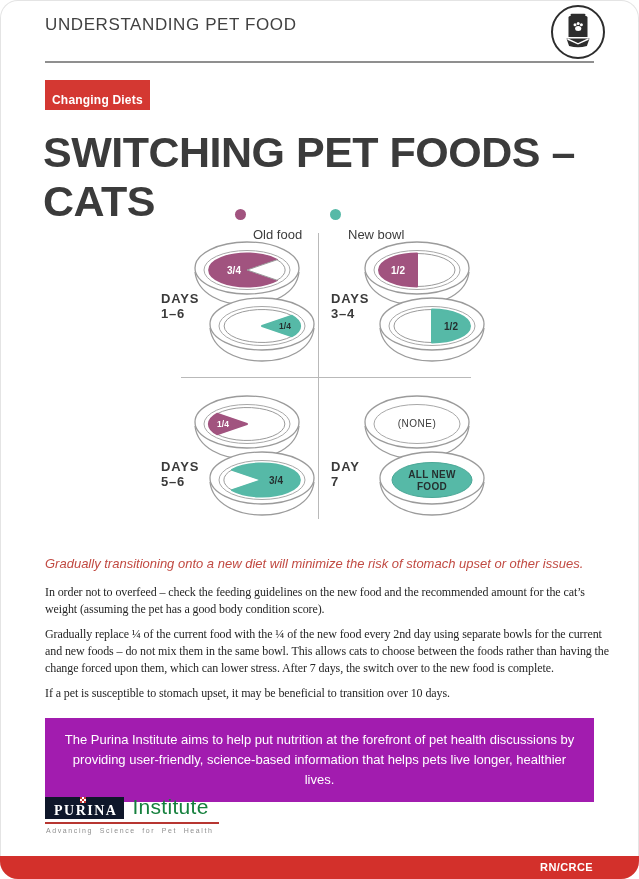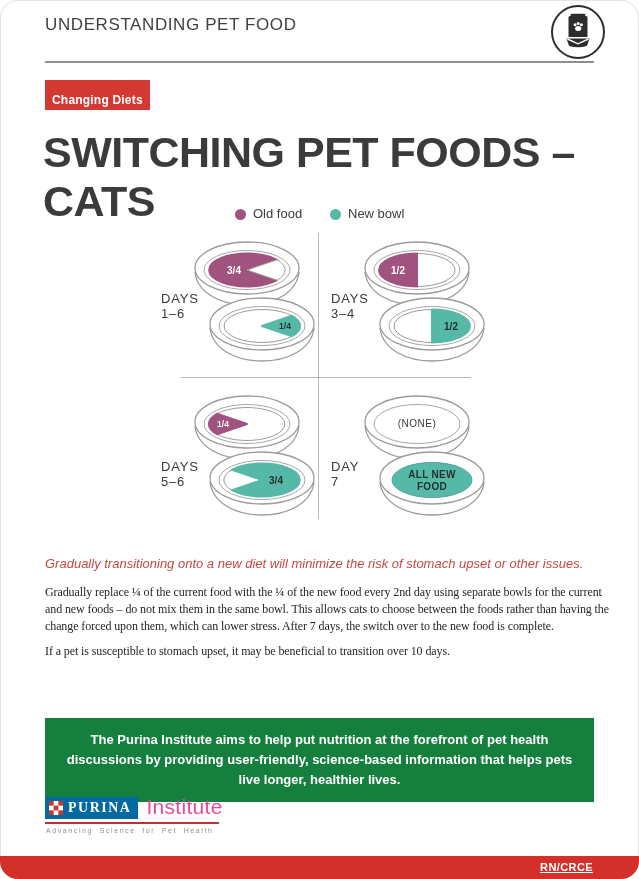--- a/index.html
+++ b/index.html
@@ -9,63 +9,63 @@
 
   
   .header-title{left:45px;top:15px;font-size:17px;letter-spacing:.6px;color:#414141;}
   .header-rule{left:45px;top:61px;width:549px;height:2px;background:#8f8f8f;}
   .badge{left:45px;top:80px;background:#d43832;color:#fff;font-size:12px;font-weight:bold;
          padding:13px 7px 3px;letter-spacing:.2px;}
   .page-title{left:43px;top:128px;font-size:43px;font-weight:bold;color:#3b3b3b;letter-spacing:-.5px;}
 
   
   .dot{width:11px;height:11px;border-radius:50%;}
-  .legend-label{font-size:13px;color:#3c3c3c;}
+  .legend-label{font-size:13px;color:#3c3c3c;margin-top:21px;}
 
   
   .div-v{left:318px;top:233px;width:1px;height:286px;background:#b9b9b9;}
   .div-h{left:181px;top:377px;width:290px;height:1px;background:#b9b9b9;}
-  .qlabel{font-size:13px;font-weight:normal;color:#3a3a3a;letter-spacing:.8px;line-height:15px;}
+  .qlabel{font-size:13px;font-weight:bold;color:#3a3a3a;letter-spacing:.8px;line-height:15px;}
 
   .bowl-body,.bowl-rim{fill:#fff;stroke:#9b9b9b;stroke-width:1.3;}
   .bowl-inner{fill:#fff;stroke:#a8a8a8;stroke-width:1;}
   .wedge-old{fill:#a1537f;stroke:#a1537f;stroke-width:2;stroke-linejoin:round;}
   .wedge-new{fill:#56b9a7;stroke:#56b9a7;stroke-width:2;stroke-linejoin:round;}
   .wedge-empty{fill:#fff;stroke:#9b9b9b;stroke-width:1;stroke-linejoin:round;}
   .frac{font:bold 10px "Liberation Sans",sans-serif;text-anchor:middle;}
   .frac-sm{font:bold 8.5px "Liberation Sans",sans-serif;text-anchor:middle;}
   .bowl-note{font:10px "Liberation Sans",sans-serif;text-anchor:middle;fill:#3a3a3a;letter-spacing:.5px;}
   .bowl-note-b{font:bold 10px "Liberation Sans",sans-serif;text-anchor:middle;fill:#253030;letter-spacing:.3px;}
   .white-t{fill:#fff;} .dark-t{fill:#253030;}
 
   
   .highlight{left:45px;top:556px;width:552px;font-size:13px;color:#c14a42;font-style:italic;}
   .bodycopy{left:45px;top:584px;width:565px;font-family:"Liberation Serif",serif;
             font-size:12px;line-height:17px;color:#262626;letter-spacing:-.1px;}
   .bodycopy p{margin:0 0 8px 0;}
 
   
-  .callout{left:45px;top:718px;width:549px;box-sizing:border-box;background:#15803d;color:#fff;
-           font-size:13px;font-weight:bold;text-align:center;line-height:1.55;padding:12px 16px;}
+  .callout{left:45px;top:718px;width:549px;box-sizing:border-box;background:#a21caf;color:#fff;
+           font-size:13px;font-weight:normal;text-align:center;line-height:1.55;padding:12px 16px;}
 
   
   .logo{left:45px;top:796px;width:260px;height:46px;}
   .logo-row{display:flex;align-items:center;}
-  .purina-box{display:flex;align-items:center;background:#0369a1;height:22px;padding:0 7px 0 4px;}
+  .purina-box{display:flex;align-items:center;background:#0f172a;height:22px;padding:0 7px 0 4px;flex-direction:column;}
   .purina-word{color:#fff;font-family:"Liberation Serif",serif;font-weight:bold;
                font-size:14px;letter-spacing:1.5px;margin-left:5px;}
-  .institute-word{font-size:21px;color:#ec4899;margin-left:8px;letter-spacing:.3px;position:relative;top:-1px;}
+  .institute-word{font-size:21px;color:#15803d;margin-left:8px;letter-spacing:.3px;position:relative;top:-1px;}
   .logo-rule{position:absolute;left:0;top:26px;width:174px;height:2px;background:#b73631;}
   .logo-tagline{position:absolute;left:1px;top:31px;font-size:7px;color:#8f8f8f;
                 letter-spacing:1.6px;word-spacing:3px;}
 
   
   .footer-bar{left:0;top:856px;width:639px;height:23px;background:#d3302b;color:#fff;
               font-size:11px;font-weight:bold;line-height:23px;text-align:right;
-              box-sizing:border-box;padding-right:46px;letter-spacing:.4px;text-decoration:underline;}
+              box-sizing:border-box;padding-right:46px;letter-spacing:.4px;}
 </style>
 </head>
 <body>
 
 <div class="page">
 
   <div class="abs header-title">UNDERSTANDING PET FOOD</div>
 
   <svg class="abs" style="left:549px;top:3px;" width="58" height="58" viewBox="0 0 58 58">
     <circle cx="29" cy="29" r="26" fill="#fff" stroke="#2d2d2d" stroke-width="2"></circle>
@@ -161,20 +161,21 @@
     <path class="bowl-body" d="M58 100 C63 144, 157 144, 162 100"></path>
     <ellipse class="bowl-rim" cx="110" cy="96" rx="52" ry="26"></ellipse>
     <ellipse cx="110" cy="98" rx="40" ry="17.5" fill="#56b9a7" stroke="#4aa796" stroke-width="1"></ellipse>
     <text class="bowl-note-b" x="110" y="96">ALL NEW</text>
     <text class="bowl-note-b" x="110" y="108">FOOD</text>
   </svg>
 
   <div class="abs highlight">Gradually transitioning onto a new diet will minimize the risk of stomach upset or other issues.</div>
 
   <div class="abs bodycopy">
+    <p>In order not to overfeed – check the feeding guidelines on the new food and the recommended amount for the cat’s weight (assuming the pet has a good body condition score).</p>
     <p>Gradually replace ¼ of the current food with the ¼ of the new food every 2nd day using separate bowls for the current and new foods – do not mix them in the same bowl. This allows cats to choose between the foods rather than having the change forced upon them, which can lower stress. After 7 days, the switch over to the new food is complete.</p>
     <p>If a pet is susceptible to stomach upset, it may be beneficial to transition over 10 days.</p>
   </div>
 
   <div class="abs callout">The Purina Institute aims to help put nutrition at the forefront of pet health discussions by providing user-friendly, science-based information that helps pets live longer, healthier lives.</div>
 
   <div class="abs logo">
     <div class="logo-row">
       <div class="purina-box">
         <svg width="14" height="14" viewBox="0 0 14 14">

